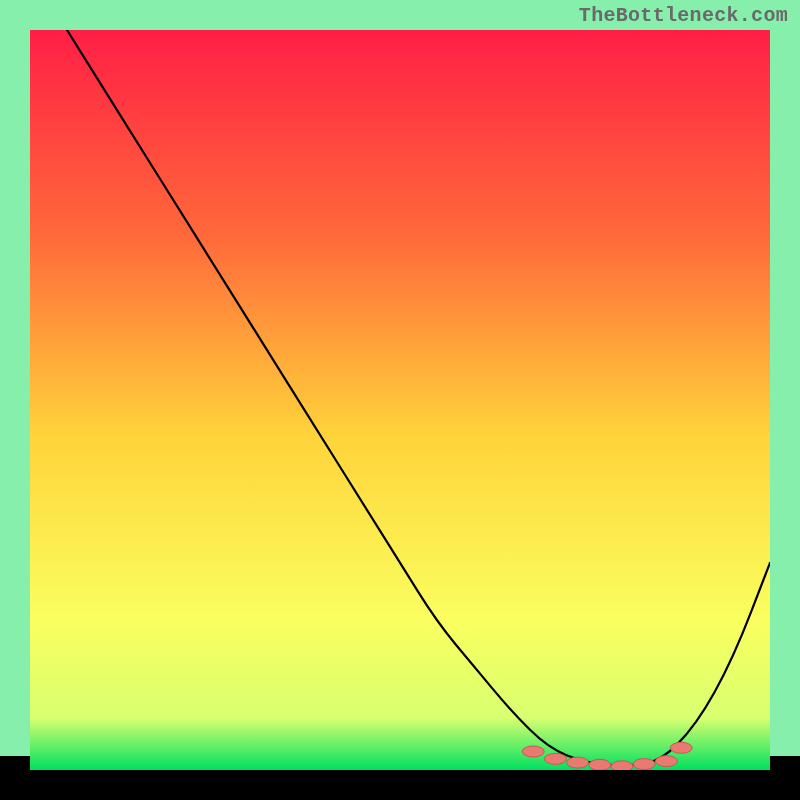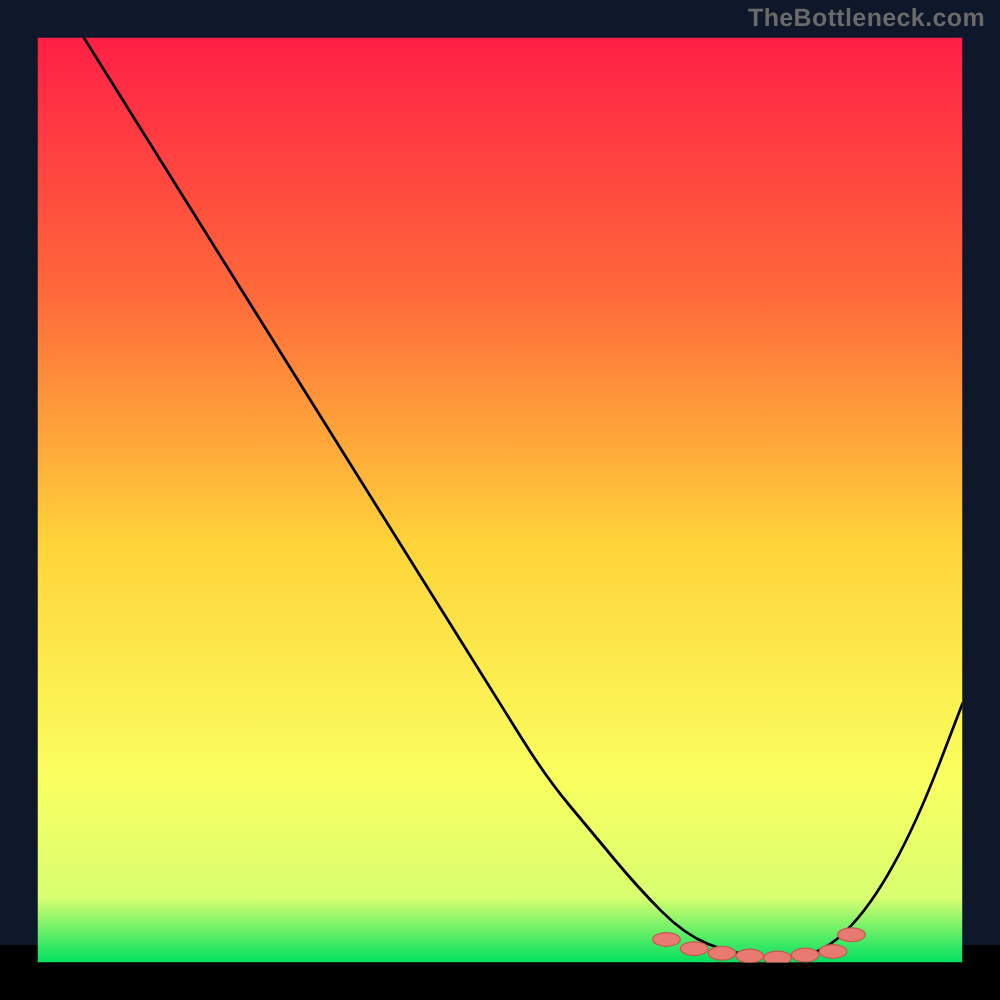--- a/index.html
+++ b/index.html
@@ -8,21 +8,22 @@
     width: 800px;
     height: 800px;
     background: #000;
     overflow: hidden;
     font-family: Arial, Helvetica, sans-serif;
   }
   .frame {
     position: relative;
     width: 800px;
     height: 756px;
-    background: #0f172a;
+    background: #86efac;
+    font-family: Liberation Mono, monospace;
   }
   .watermark {
     position: absolute;
     top: 4px;
     right: 12px;
     color: #6a6a6a;
     font-size: 20px;
     font-weight: 600;
     letter-spacing: 0.3px;
     z-index: 5;

